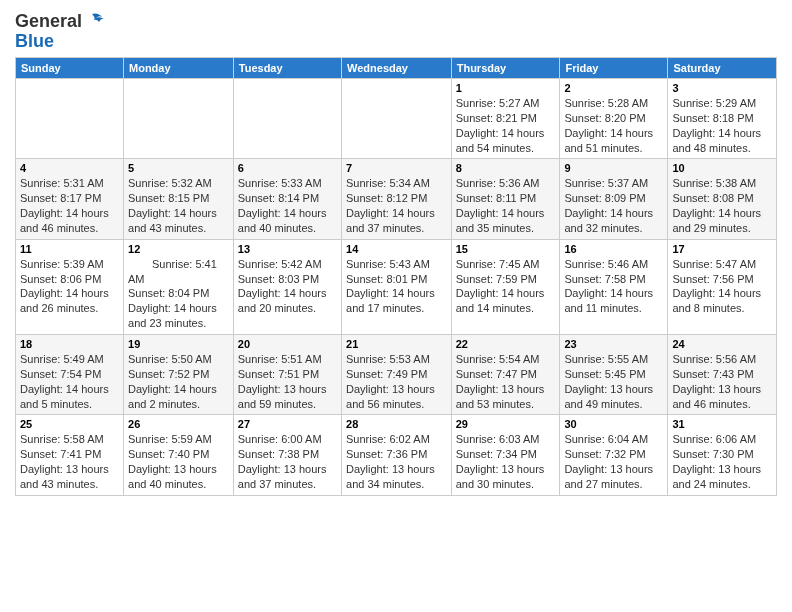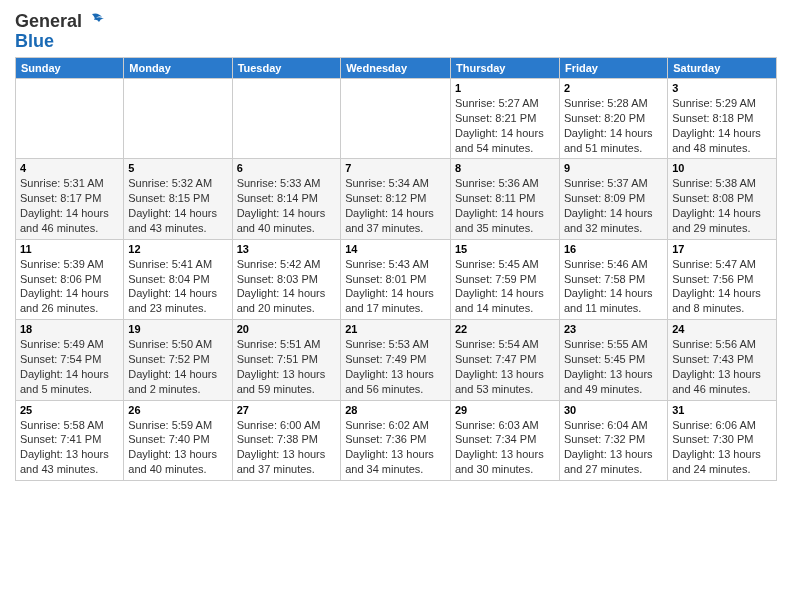--- a/index.html
+++ b/index.html
@@ -176,33 +176,33 @@
           <td><span class="day-num">10</span><span class="day-info" style="white-space: pre-line;">Sunrise: 5:38 AM
 Sunset: 8:08 PM
 Daylight: 14 hours
 and 29 minutes.</span></td>
         </tr>
         <tr class="row-odd">
           <td><span class="day-num">11</span><span class="day-info" style="white-space: pre-line;">Sunrise: 5:39 AM
 Sunset: 8:06 PM
 Daylight: 14 hours
 and 26 minutes.</span></td>
-          <td><span class="day-num">12</span><span class="day-info" style="white-space: pre-line;">Sunrise: 5:41 AM
+          <td><span class="day-num">12</span><span class="day-info" style="white-space: pre-line; margin-left: 24px;">Sunrise: 5:41 AM
 Sunset: 8:04 PM
 Daylight: 14 hours
 and 23 minutes.</span></td>
           <td><span class="day-num">13</span><span class="day-info" style="white-space: pre-line;">Sunrise: 5:42 AM
 Sunset: 8:03 PM
 Daylight: 14 hours
 and 20 minutes.</span></td>
           <td><span class="day-num">14</span><span class="day-info" style="white-space: pre-line;">Sunrise: 5:43 AM
 Sunset: 8:01 PM
 Daylight: 14 hours
 and 17 minutes.</span></td>
-          <td><span class="day-num">15</span><span class="day-info" style="white-space: pre-line;">Sunrise: 5:45 AM
+          <td><span class="day-num">15</span><span class="day-info" style="white-space: pre-line;">Sunrise: 7:45 AM
 Sunset: 7:59 PM
 Daylight: 14 hours
 and 14 minutes.</span></td>
           <td><span class="day-num">16</span><span class="day-info" style="white-space: pre-line; margin-top: 32px;">Sunrise: 5:46 AM
 Sunset: 7:58 PM
 Daylight: 14 hours
 and 11 minutes.</span></td>
           <td><span class="day-num">17</span><span class="day-info" style="white-space: pre-line;">Sunrise: 5:47 AM
 Sunset: 7:56 PM
 Daylight: 14 hours

